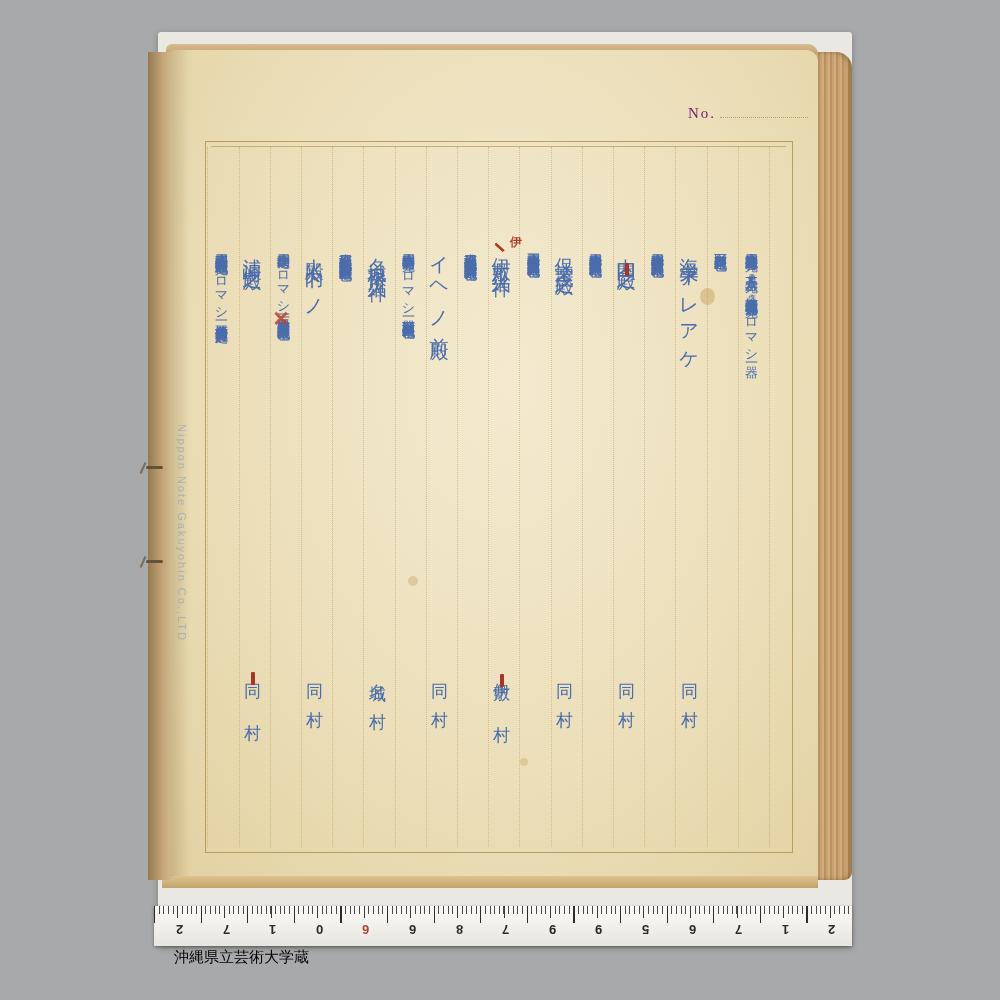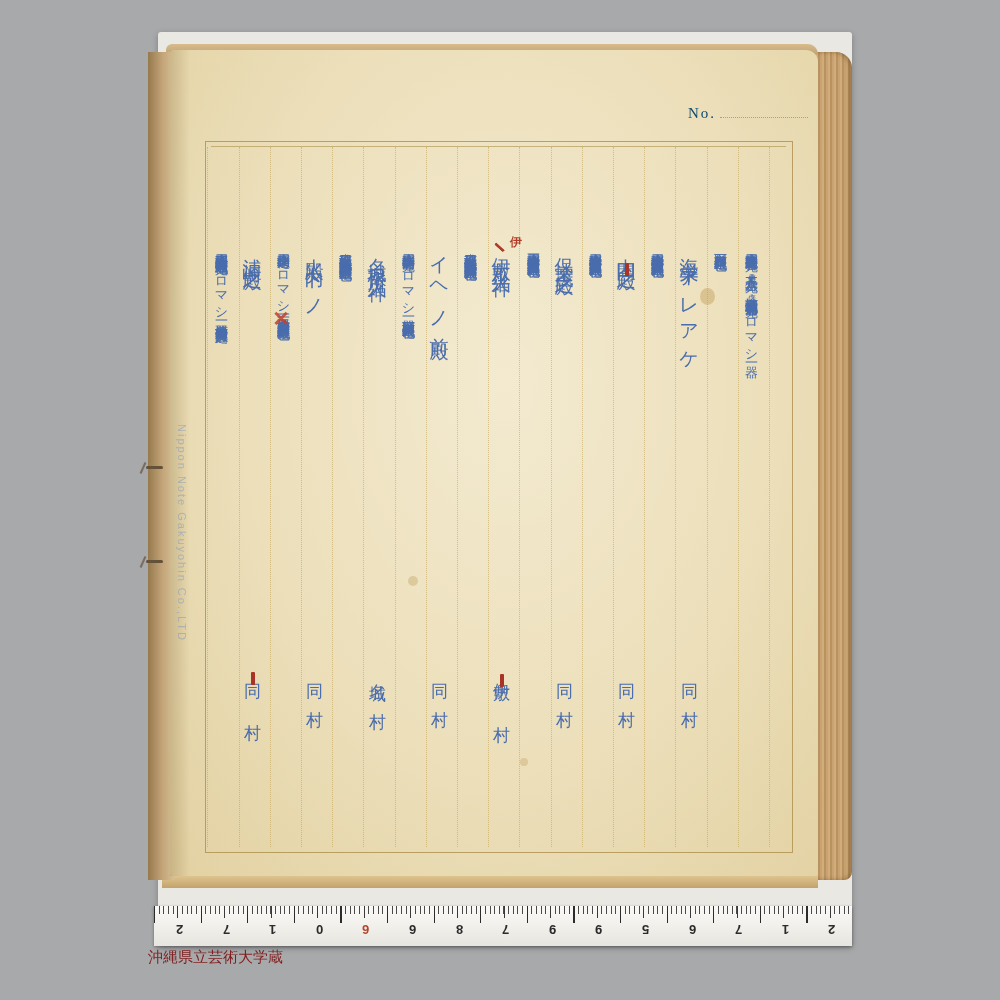--- a/index.html
+++ b/index.html
@@ -23,21 +23,21 @@
            background:linear-gradient(90deg,#97794e,#c2a478 55%,#d6bf94);}
   .page{left:170px;top:50px;width:648px;height:826px;border-radius:2px 12px 2px 2px;
         background:radial-gradient(ellipse at 52% 40%, #f3ead0 0%, #ecdfba 55%, #e2d1a2 100%);}
   .page::before{content:"";position:absolute;left:0;top:0;width:20px;height:100%;
         background:linear-gradient(90deg,rgba(140,110,60,.30),rgba(140,110,60,0));}
 
   
   .frame{left:205px;top:141px;width:586px;height:710px;border:1px solid rgba(172,143,74,.8);}
   .frame2{left:211px;top:146px;width:575px;height:0;border-top:1px solid rgba(172,143,74,.6);}
   .rule{top:147px;height:700px;width:0;border-left:1px dotted rgba(187,156,84,.55);}
-  .no{left:688px;top:104px;color:#0c4a6e;font:15px "Liberation Serif",serif;letter-spacing:2px;}
+  .no{left:688px;top:104px;color:#701a75;font:15px "Liberation Serif",serif;letter-spacing:2px;}
   .no-line{display:inline-block;width:88px;height:13px;border-bottom:1px dotted rgba(172,143,74,.8);
            margin-left:4px;}
 
   
   .wm{left:176px;top:424px;writing-mode:vertical-rl;font:11px "Liberation Sans",sans-serif;
       color:rgba(122,152,194,.5);letter-spacing:2px;}
 
   
   .stitch{width:17px;height:3px;background:#64513a;border-radius:2px;}
   .stitch::after{content:"";position:absolute;left:-4px;top:-4px;width:2px;height:12px;
@@ -71,21 +71,21 @@
       repeating-linear-gradient(90deg,#3a3a3a 0 1px,transparent 1px 23.3px),
       repeating-linear-gradient(90deg,#4a4a4a 0 1px,transparent 1px 4.66px),
       linear-gradient(#fbfaf7,#e7e5df);
     background-size:100% 17px,100% 12px,100% 8px,100% 100%;
     background-repeat:no-repeat;background-position:top left;
     box-shadow:0 1px 3px rgba(0,0,0,.35);}
   .num{position:absolute;top:16px;transform:rotate(180deg);
        font:bold 13px "Liberation Sans",sans-serif;color:#2b2b2b;}
   .num.red{color:#b5432c;}
 
-  .caption{left:148px;top:948px;font:15px "Liberation Sans",sans-serif;color:#7f1d1d;}
+  .caption{left:174px;top:948px;font:15px "Liberation Sans",sans-serif;color:#000000;}
 </style>
 </head>
 <body>
 
 <div class="stage">
   <div class="abs surface"></div>
   <div class="abs stack"></div>
   <div class="abs topedge"></div>
   <div class="abs botedge"></div>
   <div class="abs binding"></div>

